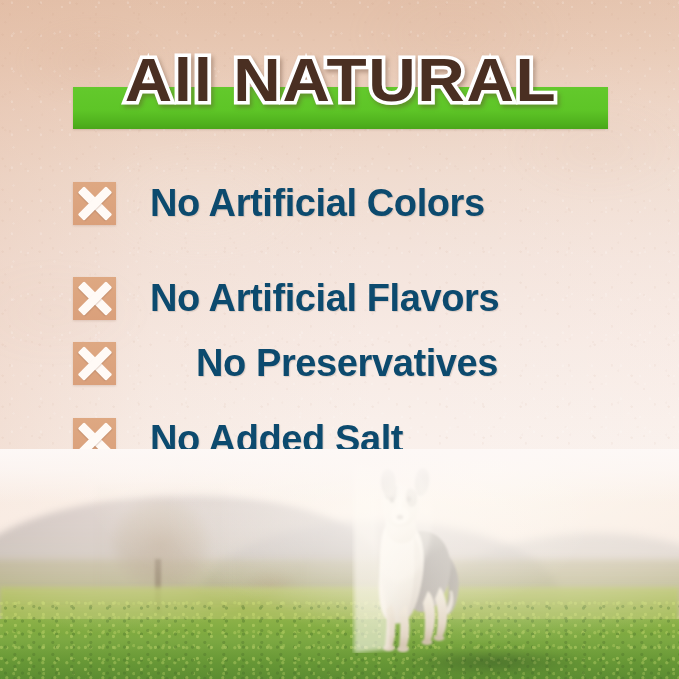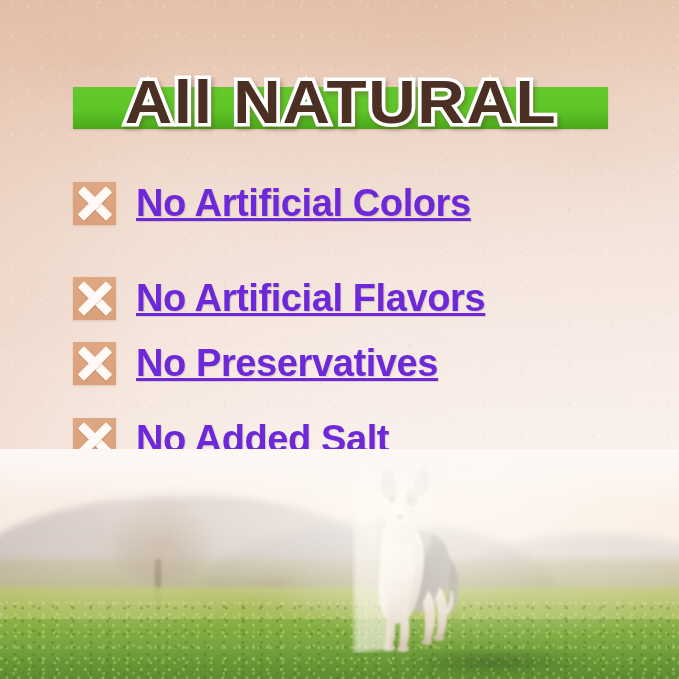--- a/index.html
+++ b/index.html
@@ -96,21 +96,21 @@
     background: linear-gradient(to bottom, #63c92c 0%, #5ec527 55%, #4fb01d 88%, #49a619 100%);
     box-shadow: 0 1px 2px rgba(90,60,40,0.18);
   }
   .headline-wrap {
     position: absolute;
     left: 0;
     top: 0;
     width: 535px;
     height: 84px;
     display: flex;
-    align-items: flex-end;
+    align-items: flex-start;
     justify-content: center;
   }
   .headline {
     font-family: "Liberation Sans", sans-serif;
     font-weight: bold;
     font-size: 62px;
     line-height: 1;
     letter-spacing: 1.5px;
     color: #4a2f22;
     -webkit-text-stroke: 7px #ffffff;
@@ -130,21 +130,21 @@
   }
   .feature-row {
     position: absolute;
     left: 73px;
     height: 46px;
     display: flex;
     align-items: center;
   }
   .feature-row.r0 { top: 10px; }
   .feature-row.r1 { top: 105px; }
-  .feature-row.r2 { top: 170px; }
+  .feature-row.r2 { top: 170px; gap: 46px; }
   .feature-row.r3 { top: 246px; justify-content: flex-end; }
 
   .x-box {
     position: relative;
     width: 43px;
     height: 43px;
     flex: 0 0 43px;
     background: linear-gradient(to bottom, #dea882 0%, #daa07b 100%);
     box-shadow: 0 1px 2px rgba(150,105,80,0.22);
   }
@@ -157,30 +157,29 @@
     margin-left: -20px;
     margin-top: -4.5px;
     background: #fffaf6;
     border-radius: 1.5px;
     box-shadow: 0 1px 1px rgba(140,95,70,0.25);
   }
   .x-box .stroke.a { transform: rotate(45deg); }
   .x-box .stroke.b { transform: rotate(-45deg); }
 
   .feature-label {
-    margin-left: 20px;
+    margin-left: 34px;
     font-family: "Liberation Sans", sans-serif;
     font-weight: bold;
     font-size: 38px;
     line-height: 1;
     letter-spacing: -0.4px;
-    color: #6d28d9;
+    color: #0c4a6e;
     white-space: nowrap;
     text-shadow: 1px 1px 1px rgba(120,95,85,0.22);
-    text-decoration: underline;
   }
 
   
   #photo {
     position: absolute;
     left: 0;
     bottom: 0;
     width: 679px;
     height: 230px;
     overflow: hidden;

